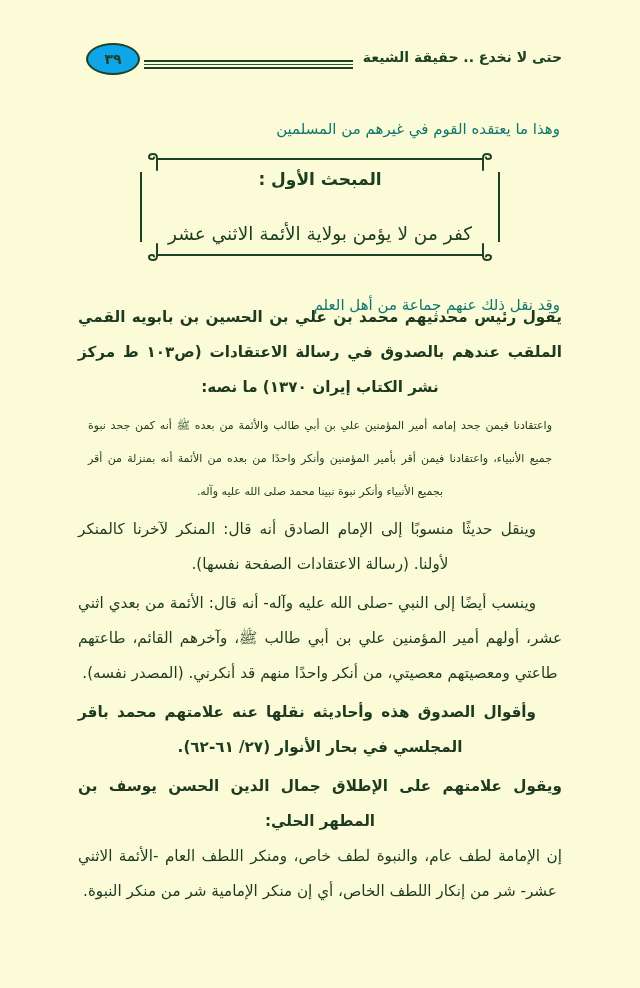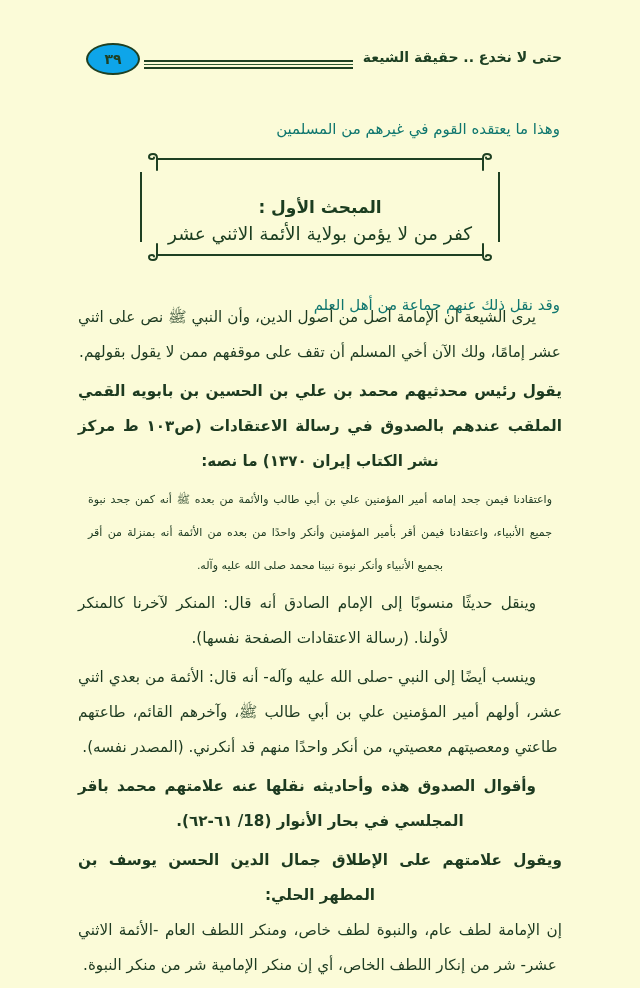--- a/index.html
+++ b/index.html
@@ -134,21 +134,21 @@
   .curl.tl { top: -7px;  left: -3px;  transform: scaleX(-1); }
   .curl.br { bottom: -7px; right: -3px; transform: scaleY(-1); }
   .curl.bl { bottom: -7px; left: -3px;  transform: scale(-1,-1); }
 
   .title-text {
     position: absolute;
     inset: 10px 16px;
     display: flex;
     flex-direction: column;
     align-items: center;
-    justify-content: flex-end;
+    justify-content: space-between;
     gap: 4px;
   }
   .title-line1 {
     font-size: 17px;
     font-weight: bold;
     color: #1b3d20;
     line-height: 1.3;
   }
   .title-line2 {
     font-size: 18.5px;
@@ -240,23 +240,22 @@
       </span>
     </div>
 
     <div class="title-text">
       <div class="title-line1">المبحث الأول :</div>
       <div class="title-line2">كفر من لا يؤمن بولاية الأئمة الاثني عشر</div>
     </div>
   </div>
 
   <div class="body">
-    <p class="para indent-first">يرى الشيعة أن الإمامة أصل من أصول الدين، وأن النبي ﷺ نص على اثني عشر إمامًا، ولك الآن أخي المسلم أن تقف على موقفهم ممن لا يقول بقولهم.</p>
     <p class="para bold">يقول رئيس محدثيهم محمد بن علي بن الحسين بن بابويه القمي الملقب عندهم بالصدوق في رسالة الاعتقادات (ص١٠٣ ط مركز نشر الكتاب إيران ١٣٧٠) ما نصه:</p>
     <p class="quote">واعتقادنا فيمن جحد إمامه أمير المؤمنين علي بن أبي طالب والأئمة من بعده ﷺ أنه كمن جحد نبوة جميع الأنبياء، واعتقادنا فيمن أقر بأمير المؤمنين وأنكر واحدًا من بعده من الأئمة أنه بمنزلة من أقر بجميع الأنبياء وأنكر نبوة نبينا محمد صلى الله عليه وآله.</p>
     <p class="para indent-first">وينقل حديثًا منسوبًا إلى الإمام الصادق أنه قال: المنكر لآخرنا كالمنكر لأولنا. (رسالة الاعتقادات الصفحة نفسها).</p>
     <p class="para indent-first">وينسب أيضًا إلى النبي -صلى الله عليه وآله- أنه قال: الأئمة من بعدي اثني عشر، أولهم أمير المؤمنين علي بن أبي طالب ﷺ، وآخرهم القائم، طاعتهم طاعتي ومعصيتهم معصيتي، من أنكر واحدًا منهم قد أنكرني. (المصدر نفسه).</p>
-    <p class="para bold indent-first">وأقوال الصدوق هذه وأحاديثه نقلها عنه علامتهم محمد باقر المجلسي في بحار الأنوار (18/ ٦١-٦٢).</p>
+    <p class="para bold indent-first">وأقوال الصدوق هذه وأحاديثه نقلها عنه علامتهم محمد باقر المجلسي في بحار الأنوار (٢٧/ ٦١-٦٢).</p>
     <p class="para bold tight">ويقول علامتهم على الإطلاق جمال الدين الحسن يوسف بن المطهر الحلي:</p>
     <p class="para">إن الإمامة لطف عام، والنبوة لطف خاص، ومنكر اللطف العام -الأئمة الاثني عشر- شر من إنكار اللطف الخاص، أي إن منكر الإمامية شر من منكر النبوة.</p>
   </div>
 
 </div>
 
 </body></html>

